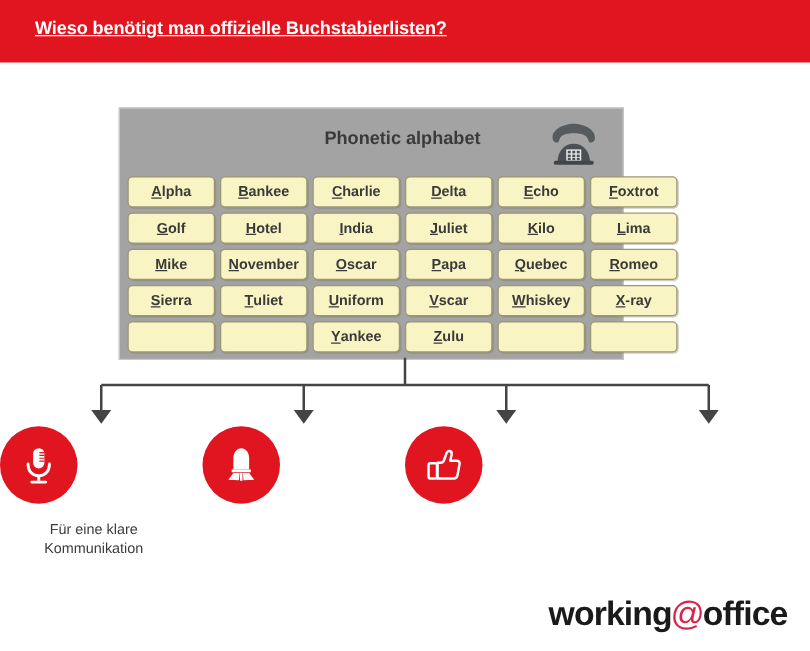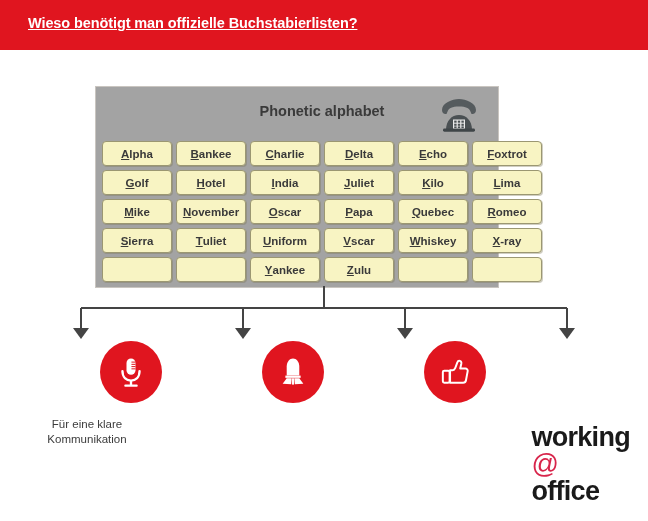--- a/index.html
+++ b/index.html
@@ -107,21 +107,21 @@
     position: absolute;
     left: 0;
     top: 341px;
     width: 648px;
     display: flex;
   }
   .reason-col {
     width: 25%;
     display: flex;
     flex-direction: column;
-    align-items: flex-end;
+    align-items: flex-start;
   }
   .reason-circle {
     width: 62px;
     height: 62px;
     border-radius: 50%;
     background: #e0151f;
     display: flex;
     align-items: center;
     justify-content: center;
   }
@@ -141,21 +141,20 @@
     position: absolute;
     right: 18px;
     bottom: 16px;
     font-size: 27px;
     font-weight: bold;
     color: #1a1a1a;
     letter-spacing: -0.7px;
     line-height: 1;
     display: flex;
     align-items: baseline;
-    flex-direction: column;
   }
   #logo-at {
     color: #d8254b;
     font-weight: normal;
     font-size: 27px;
     margin: 0 -1px;
   }
 </style>
 </head>
 <body>

